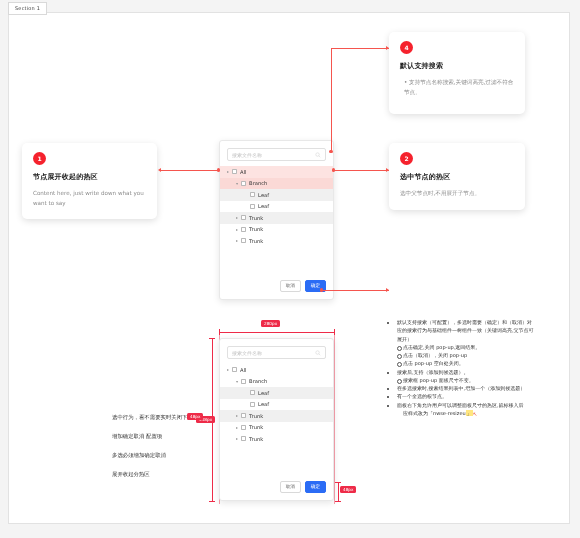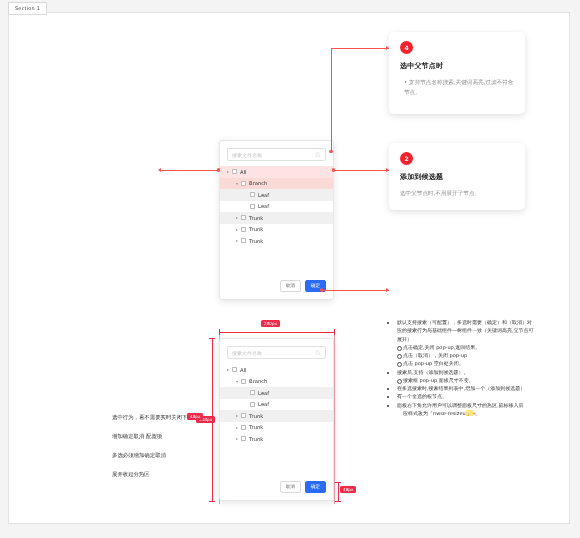--- a/index.html
+++ b/index.html
@@ -231,34 +231,39 @@
   }
 </style>
 </head>
 <body>
 
 <div id="root">
 
   <div class="section-tab">Section 1</div>
   <div class="canvas"></div>
 
+  <div class="card" id="card1">
+    <div class="badge">1</div>
+    <div class="card-title">节点展开收起的热区</div>
+    <div class="card-body">Content here, just write down what you want to say</div>
+  </div>
 
   <div class="card" id="card4">
     <div class="badge">4</div>
-    <div class="card-title">选中父节点时</div>
+    <div class="card-title">默认支持搜索</div>
     <div class="card-body">
       <ul class="sq">
           <li>支持节点名称搜索,关键词高亮,过滤不符合节点。</li>
         </ul>
     </div>
   </div>
 
   <div class="card" id="card2">
     <div class="badge">2</div>
-    <div class="card-title">添加到候选题</div>
+    <div class="card-title">选中节点的热区</div>
     <div class="card-body">选中父节点时,不用展开子节点。</div>
   </div>
 
 
   <div class="tree-panel" id="tree-main">
     <div class="tree-search">
       <input type="text" placeholder="搜索文件名称" style="">
       <svg class="search-icon" viewBox="0 0 16 16">
         <circle cx="6.8" cy="6.8" r="4.6" fill="none" stroke="#999" stroke-width="1.4"></circle>
         <line x1="10.2" y1="10.2" x2="14" y2="14" stroke="#999" stroke-width="1.4"></line>

